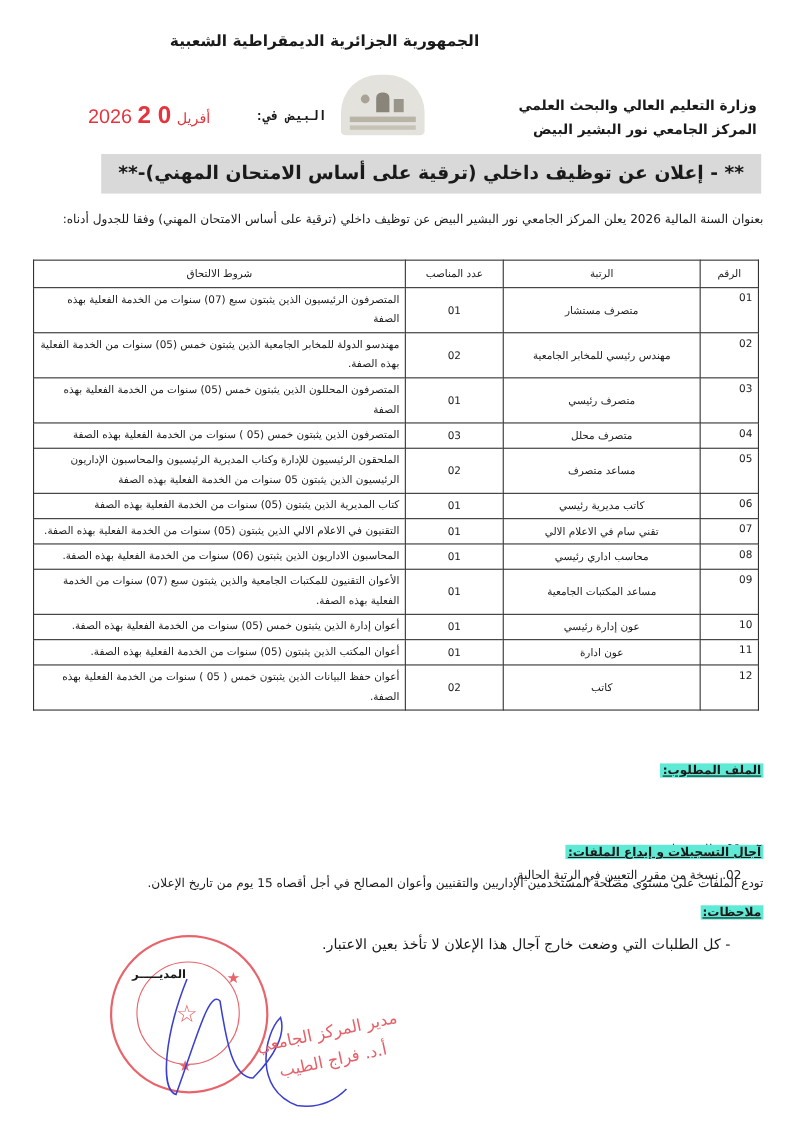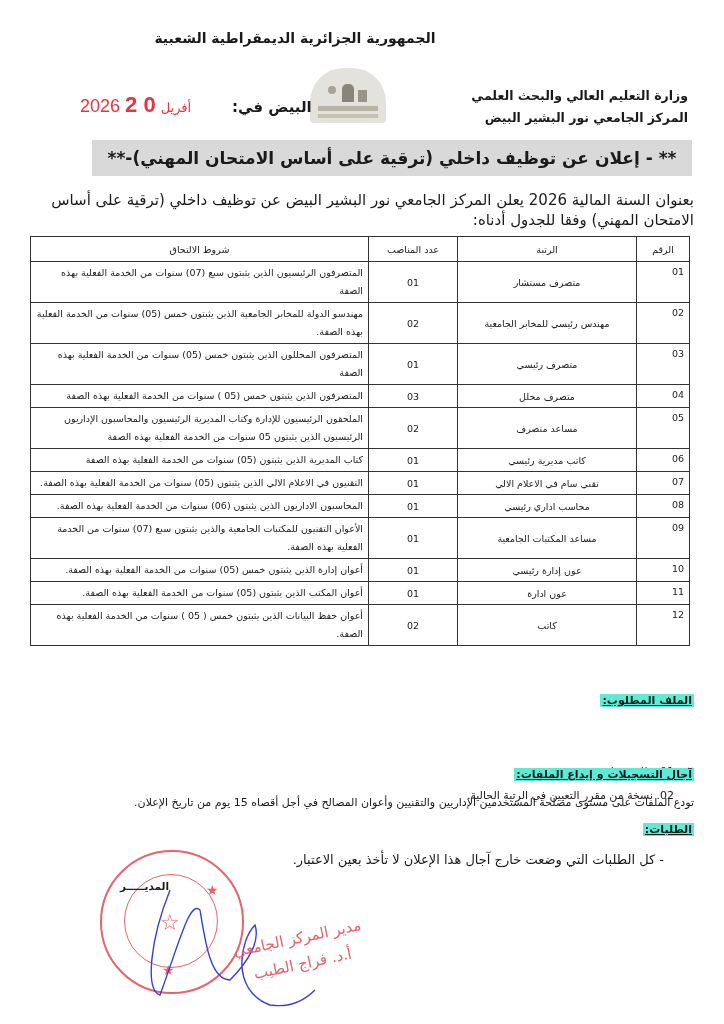--- a/index.html
+++ b/index.html
@@ -10,26 +10,26 @@
   .rtl { direction:rtl; }
   .abs { position:absolute; }
   #republic { top:30px; left:150px; width:290px; text-align:center; font-size:14px; font-weight:bold; }
   #ministry { top:85px; right:36px; width:260px; text-align:right; font-size:12.5px; font-weight:bold; line-height:22px; }
   #logo { top:68px; left:310px; width:76px; height:55px; background:#e4e2dc; border-radius:34px 34px 4px 4px; }
   #logo .b1 { position:absolute; left:32px; top:16px; width:12px; height:18px; background:#8a857a; border-radius:5px 5px 0 0; }
   #logo .b2 { position:absolute; left:48px; top:22px; width:9px; height:12px; background:#9a958a; }
   #logo .b3 { position:absolute; left:18px; top:18px; width:8px; height:8px; background:#a8a396; border-radius:50%; }
   #logo .band { position:absolute; left:8px; right:8px; top:38px; height:5px; background:#b9b4a8; }
   #logo .band2 { position:absolute; left:8px; right:8px; top:46px; height:4px; background:#c6c2b6; }
-  #place { top:98px; left:232px; font-size:15px; font-weight:bold; }
+  #place { top:98px; left:232px; font-size:12px; font-weight:bold;font-family:Liberation Mono, monospace; }
   #date-stamp { top:92px; left:80px; color:#e4343d; font-size:18px; font-family:"Liberation Sans", sans-serif; letter-spacing:1px; }
   #date-stamp .d { font-size:22px; font-weight:bold; letter-spacing:4px; }
   #date-stamp .m { font-size:13px; margin:0 0; }
   #title-box { top:140px; left:92px; width:600px; height:36px; background:#d9d9d9; text-align:center; line-height:36px; font-size:17px; font-weight:bold; }
-  #intro { top:190px; right:30px; width:670px; font-size:15px; line-height:20px; text-align:right; }
+  #intro { top:190px; right:30px; width:670px; font-size:11px; line-height:20px; text-align:right; }
   table#jobs { position:absolute; top:236px; left:30px; width:660px; border-collapse:collapse; font-size:9.5px; direction:rtl; }
   #jobs td, #jobs th { border:1px solid #333; padding:2px 5px; vertical-align:middle; font-weight:normal; }
   #jobs th { height:20px; text-align:center; }
   #jobs td.num { width:42px; vertical-align:top; text-align:right; padding-top:4px; }
   #jobs td.rank { width:168px; text-align:center; }
   #jobs td.cnt { width:78px; text-align:center; }
   #jobs td.cond { text-align:right; line-height:18px; }
   .sec-head { font-size:11px; font-weight:bold; text-decoration:underline; background:#5eead4; padding:0 2px; }
   #required-head { top:694px; right:30px; }
   #docs { top:760px; right:50px; font-size:11px; line-height:24px; text-align:right; }
@@ -161,21 +161,21 @@
 
 <div id="required-head" class="abs rtl sec-head">الملف المطلوب:</div>
 <div id="docs" class="abs rtl">
   <div>01. طلب خطي،</div>
   <div>02. نسخة من مقرر التعيين في الرتبة الحالية.</div>
 </div>
 
 <div id="deadline-head" class="abs rtl sec-head">آجال التسجيلات و إيداع الملفات:</div>
 <div id="deadline-text" class="abs rtl">تودع الملفات على مستوى مصلحة المستخدمين الإداريين والتقنيين وأعوان المصالح في أجل أقصاه 15 يوم من تاريخ الإعلان.</div>
 
-<div id="notes-head" class="abs rtl sec-head">الطلبات:</div>
+<div id="notes-head" class="abs rtl sec-head">ملاحظات:</div>
 <div id="notes-text" class="abs rtl">-   كل الطلبات التي وضعت خارج آجال هذا الإعلان لا تأخذ بعين الاعتبار.</div>
 
 <div id="stamp" class="abs">
   <div class="inner"></div>
   <span class="star" style="left:104px;top:30px;">★</span>
   <span class="star" style="left:60px;top:110px;">★</span>
   <span class="star" style="left:58px;top:58px;font-size:22px;">☆</span>
 </div>
 
 <div id="director" class="abs rtl">المديـــــر</div>

